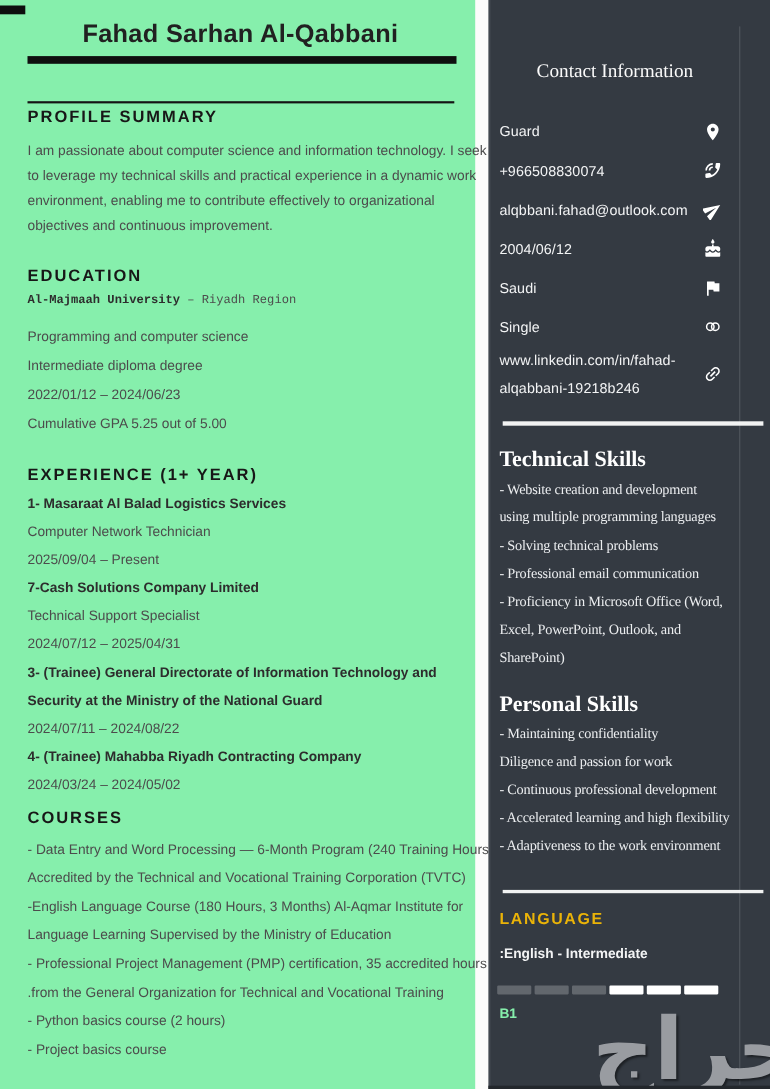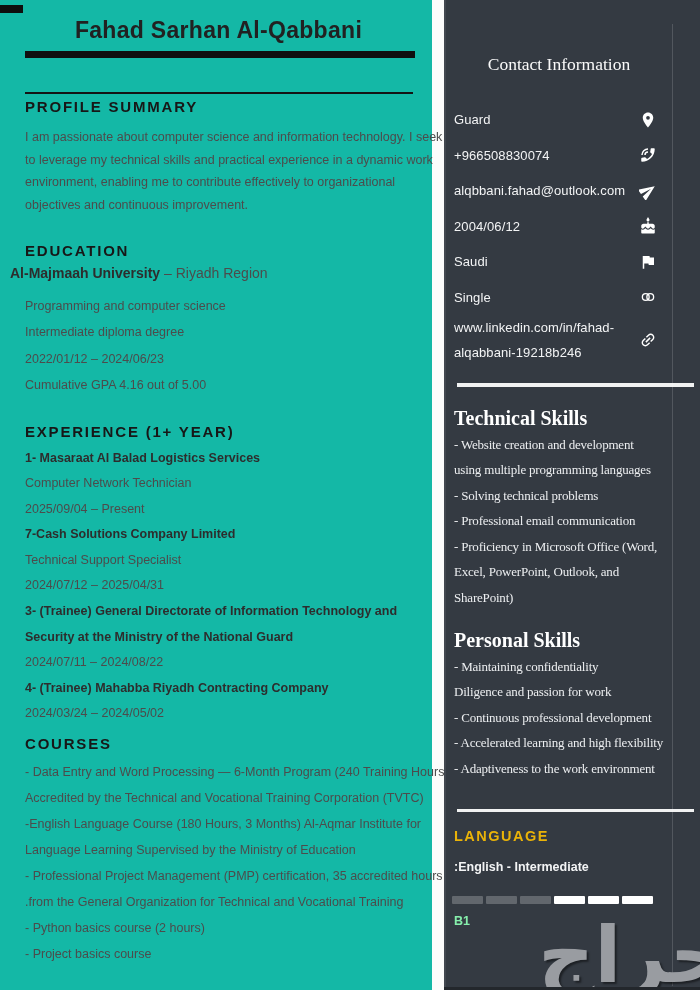--- a/index.html
+++ b/index.html
@@ -1,37 +1,37 @@
 <!DOCTYPE html>
 <html><head>
 <meta charset="utf-8">
 <style>
   html,body { margin:0; padding:0; background:#e9e9e9; }
   .page {
     position:relative; width:700px; height:990px; overflow:hidden;
     background:#fcfcfb; font-family:"Liberation Sans", sans-serif;
   }
   
-  .left { position:absolute; left:0; top:0; width:432px; height:990px; background:#14b8a6; }
+  .left { position:absolute; left:0; top:0; width:432px; height:990px; background:#86efac; }
   .corner-tick { position:absolute; left:0; top:5px; width:23px; height:8px; background:#0e0e0e; }
   .name { margin:16px 20px 0 25px; text-align:center; font-size:23px; line-height:29px;
           font-weight:bold; color:#212121; letter-spacing:.3px; }
   .name-bar { margin:6px 0 0 25px; width:390px; height:7px; background:#0f0f0f; }
   .thin-line { margin:34px 0 0 25px; width:388px; height:2px; background:#141414; }
   .sec-heading { margin:4px 0 0 25px; font-size:15px; line-height:18px; font-weight:bold;
                  letter-spacing:1.8px; color:#171717; }
   .h-edu  { margin-top:26px; }
   .h-exp  { margin-top:24px; }
   .h-crs  { margin-top:8px; }
   .body-line { margin-left:25px; font-size:12.5px; color:#4c4c4c; white-space:nowrap; }
   .p-lines   { margin-top:10px; }
   .p-lines   .body-line { line-height:22.5px; }
   .edu-lines { margin-top:6px; }
   .edu-lines .body-line, .edu-first { line-height:26.5px; }
-  .edu-first { margin-left:10px; font-size:14px; color:#4c4c4c; white-space:nowrap; }
+  .edu-first { margin-left:25px; font-size:11px; color:#4c4c4c; white-space:nowrap;font-family:Liberation Mono, monospace; }
   .exp-lines { margin-top:5px; }
   .exp-lines .body-line { line-height:25.6px; }
   .crs-lines { margin-top:6px; }
   .crs-lines .body-line { line-height:26px; }
   .bold-line, .bold { font-weight:bold; color:#2d2d2d; }
 
   
   .sidebar { position:absolute; left:444px; top:0; width:268px; height:990px;
              background:#343a42; color:#ffffff; }
   .side-edge { position:absolute; left:0; top:0; width:2px; height:100%; background:rgba(255,255,255,.07); }
@@ -118,21 +118,21 @@
         <div class="body-line">objectives and continuous improvement.</div>
       </div>
 
     <div class="sec-heading h-edu">EDUCATION</div>
     <div class="edu-first"><span class="bold">Al-Majmaah University</span><span> – Riyadh Region</span></div>
     <div class="edu-lines">
 
     <div class="body-line">Programming and computer science</div>
         <div class="body-line">Intermediate diploma degree</div>
         <div class="body-line">2022/01/12 – 2024/06/23</div>
-        <div class="body-line">Cumulative GPA 4.16 out of 5.00</div>
+        <div class="body-line">Cumulative GPA 5.25 out of 5.00</div>
       </div>
 
     <div class="sec-heading h-exp">EXPERIENCE (1+ YEAR)</div>
     <div class="exp-lines">
 
     <div class="body-line bold-line">1- Masaraat Al Balad Logistics Services</div>
         <div class="body-line">Computer Network Technician</div>
         <div class="body-line">2025/09/04 – Present</div>
         <div class="body-line bold-line">7-Cash Solutions Company Limited</div>
         <div class="body-line">Technical Support Specialist</div>

